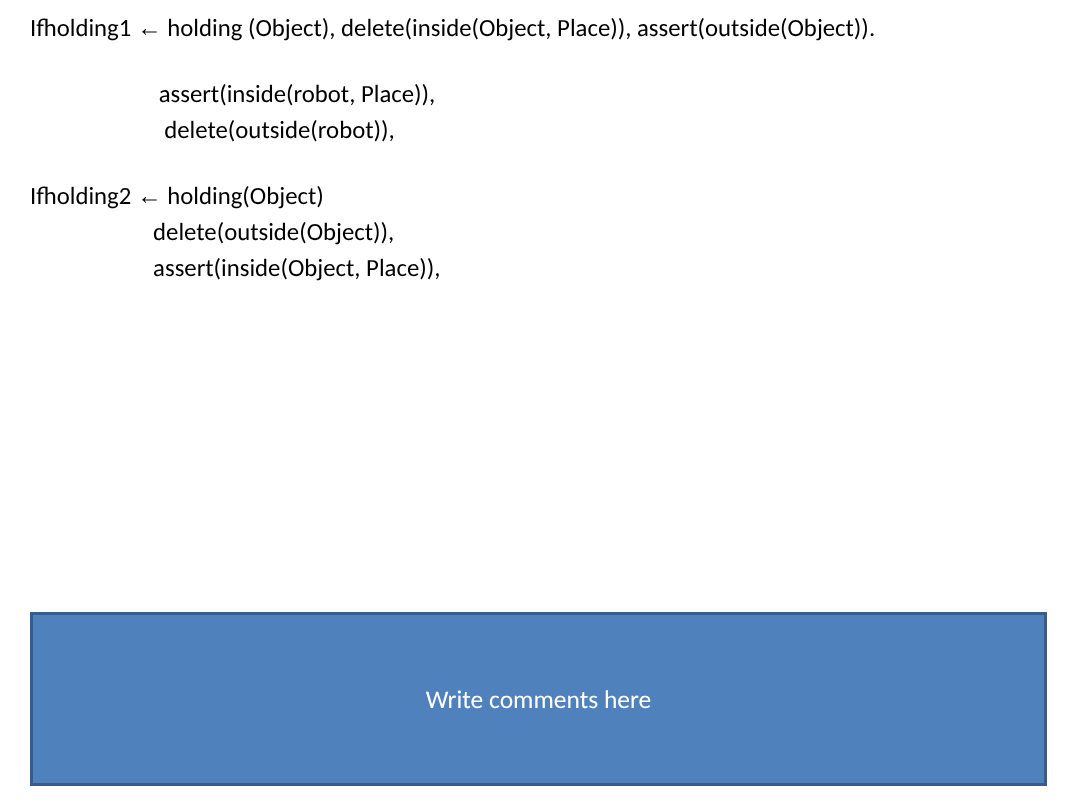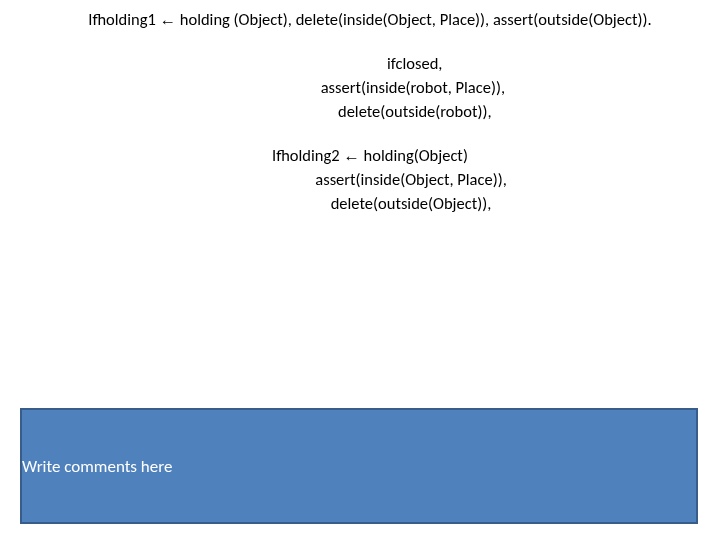--- a/index.html
+++ b/index.html
@@ -19,65 +19,64 @@
     height: 540px;
     box-sizing: border-box;
     padding: 8px 0 0 20px;
   }
   .line {
     line-height: 1.45;
     white-space: pre;
   }
   .block {
     margin-bottom: 4px;
-    text-align: center;
   }
   .gap {
     height: 16px;
   }
   .arrow {
     font-family: "Wingdings", "Segoe UI Symbol", Arial, sans-serif;
   }
   .comment-box {
     position: absolute;
     left: 20px;
     top: 408px;
     width: 678px;
     height: 116px;
     background: #4f81bd;
     border: 2px solid #385d8a;
     box-sizing: border-box;
     display: flex;
     align-items: center;
+    justify-content: center;
     color: #ffffff;
     font-size: 17px;
   }
 </style>
 </head>
 <body>
 
 <div class="page">
 
   <div class="block">
     <div class="line"><span>Ifholding1</span> <span class="arrow">←</span> <span>holding (Object), delete(inside(Object, Place)), assert(outside(Object)).</span></div>
   </div>
 
   <div class="gap"></div>
 
   <div class="block">
-    <div class="line">                        <span>ifclosed,</span></div>
     <div class="line">                       <span>assert(inside(robot, Place)),</span></div>
     <div class="line">                        <span>delete(outside(robot)),</span></div>
   </div>
 
   <div class="gap"></div>
 
   <div class="block">
     <div class="line"><span>Ifholding2</span> <span class="arrow">←</span> <span>holding(Object)</span></div>
+    <div class="line">                      <span>delete(outside(Object)),</span></div>
     <div class="line">                      <span>assert(inside(Object, Place)),</span></div>
-    <div class="line">                      <span>delete(outside(Object)),</span></div>
   </div>
 
   <div class="comment-box">
     <span>Write comments here</span>
   </div>
 
 </div>
 
 </body></html>

